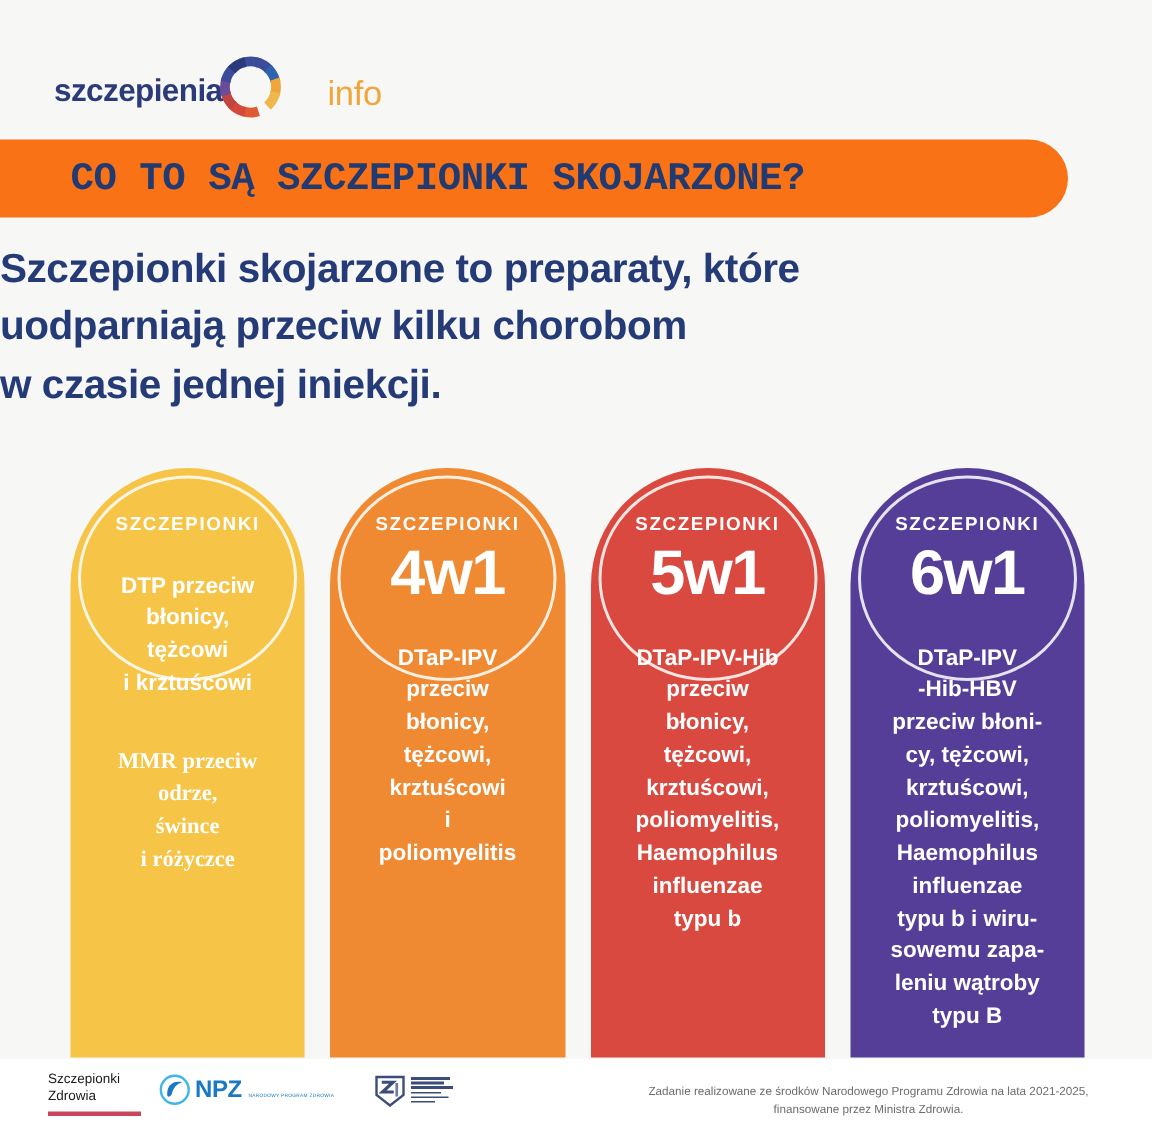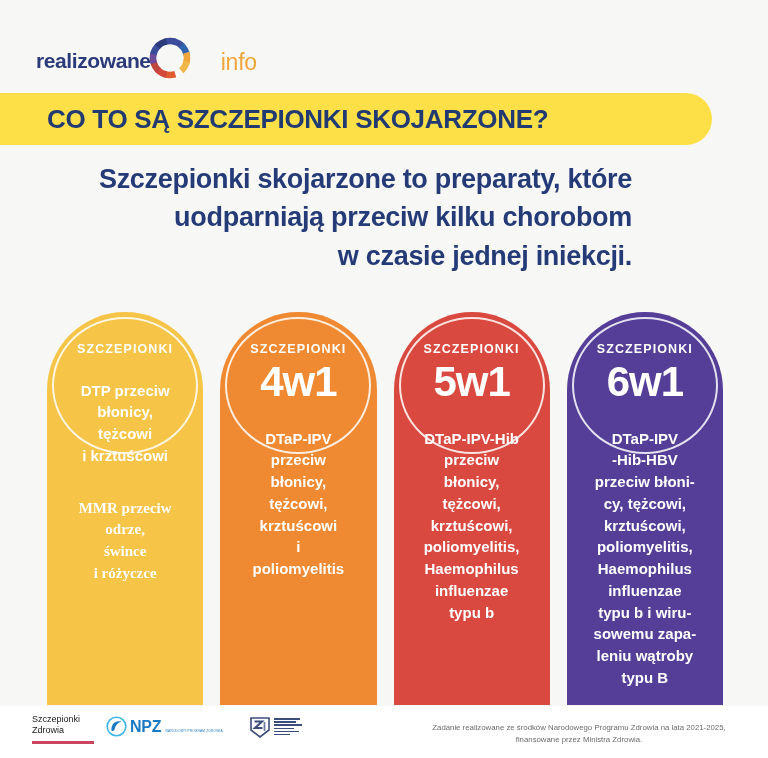--- a/index.html
+++ b/index.html
@@ -71,21 +71,21 @@
     margin-left: 47px;
     white-space: nowrap;
   }
 
   
   .headline {
     position: absolute;
     left: 0;
     top: 160px;
     width: 632px;
-    text-align: right;
+    text-align: left;
     color: #243b78;
     font-size: 27px;
     font-weight: bold;
     line-height: 1.42;
     letter-spacing: -0.3px;
   }
   .headline div { white-space: nowrap; }
 
   
   .cards {
@@ -231,21 +231,21 @@
     text-align: center;
     color: #6d6d6d;
     font-size: 7.8px;
     line-height: 1.5;
   }
 </style>
 </head>
 <body style="background: rgb(247, 247, 245);">
 
 <div class="logo-wrap">
-  <span class="logo-word" style="color: rgb(43, 58, 122);">realizowane</span>
+  <span class="logo-word" style="color: rgb(43, 58, 122);">szczepienia</span>
   <span class="logo-ring">
     <svg viewBox="0 0 46 46" width="46" height="46" aria-hidden="true">
       <g transform="translate(23,23)">
         <g stroke-width="6.5" fill="none" stroke-linecap="butt">
           <path d="M 0,-17 A 17,17 0 0 1 10.1,-13.7" stroke="#3b4c9a" transform="rotate(-18)"></path>
           <path d="M 0,-17 A 17,17 0 0 1 10.1,-13.7" stroke="#3b4c9a" transform="rotate(12)"></path>
           <path d="M 0,-17 A 17,17 0 0 1 10.1,-13.7" stroke="#2f63ad" transform="rotate(42)"></path>
           <path d="M 0,-17 A 17,17 0 0 1 10.1,-13.7" stroke="#f0a63a" transform="rotate(72)"></path>
           <path d="M 0,-17 A 17,17 0 0 1 10.1,-13.7" stroke="#f0b84a" transform="rotate(102)"></path>
           <path d="M 0,-17 A 17,17 0 0 1 10.1,-13.7" stroke="#e05a32" transform="rotate(162)"></path>
@@ -254,21 +254,21 @@
           <path d="M 0,-17 A 17,17 0 0 1 10.1,-13.7" stroke="#6b4b9a" transform="rotate(252)"></path>
           <path d="M 0,-17 A 17,17 0 0 1 10.1,-13.7" stroke="#3b4c9a" transform="rotate(282)"></path>
           <path d="M 0,-17 A 17,17 0 0 1 10.1,-13.7" stroke="#2b3a7a" transform="rotate(312)"></path>
         </g>
       </g>
     </svg>
   </span>
   <span class="logo-info" style="color: rgb(240, 166, 58); margin-left: 28px;">info</span>
 </div>
 
-<div class="banner" style="background: #fde047;">
+<div class="banner" style="background: #f97316; font-family: Liberation Mono, monospace;">
   <div class="banner-title" style="color: rgb(34, 58, 114);">CO TO SĄ SZCZEPIONKI SKOJARZONE?</div>
 </div>
 
 <div class="headline" style="color: rgb(36, 59, 120);">
   <div>Szczepionki skojarzone to preparaty, które</div>
   <div>uodparniają przeciw kilku chorobom</div>
   <div>w czasie jednej iniekcji.</div>
 </div>
 
 <div class="cards">

